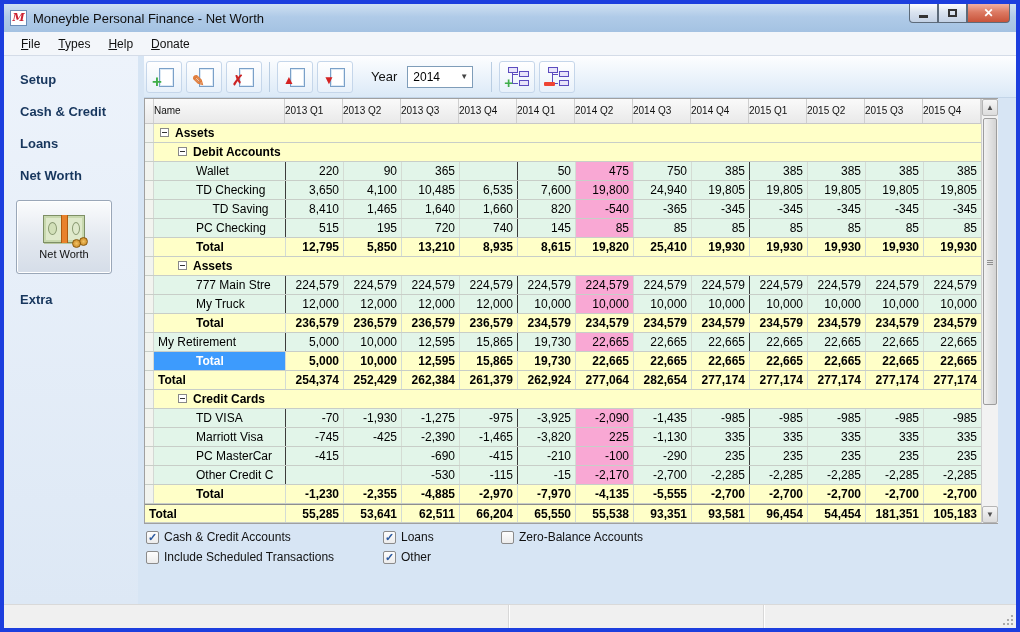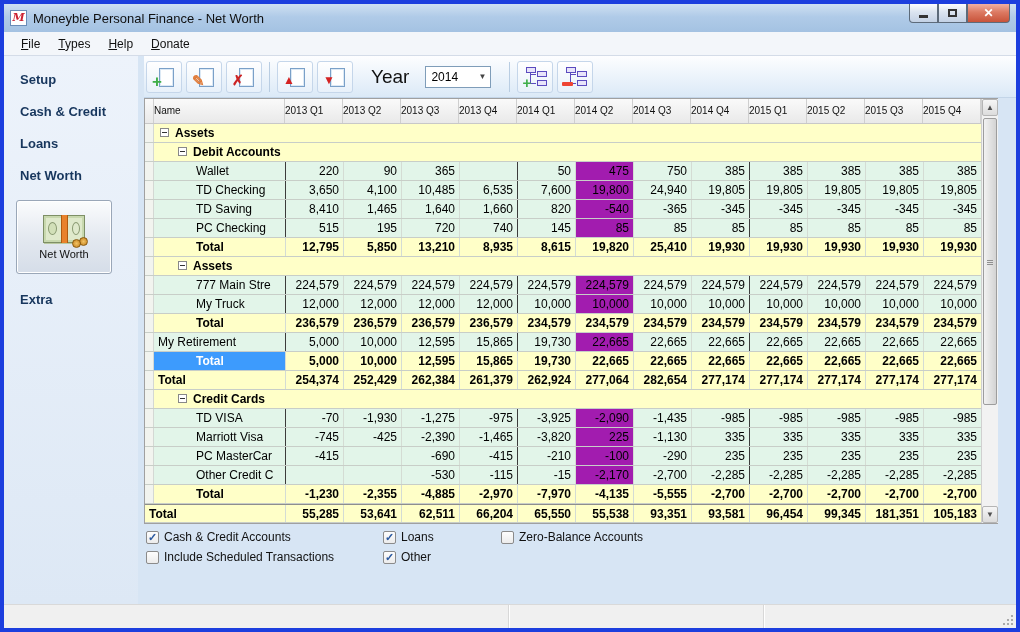--- a/index.html
+++ b/index.html
@@ -54,21 +54,21 @@
          position:relative; display:flex; align-items:center; justify-content:center; }
   .doc{ width:15px; height:19px; background:#fff; border:1px solid #7aa0c8; position:absolute; right:7px; top:6px;
         box-shadow:inset 0 0 0 1px #dce9f5; }
   .ovr{ position:absolute; left:5px; bottom:2px; font-weight:900; line-height:1; }
   .ovr.add{ color:#3fae49; font-size:17px; }
   .ovr.edit{ color:#e07b39; font-size:15px; bottom:4px; }
   .ovr.del{ color:#cc2222; font-size:14px; bottom:5px; }
   .ovr.imp{ color:#d42222; font-size:12px; bottom:6px; }
   .ovr.exp{ color:#d42222; font-size:12px; bottom:6px; }
   .tsep{ width:1px; height:30px; background:#b9cde2; margin:0 3px; }
-  .yearlbl{ font-size:19px; color:#111; margin:0 12px 0 14px; }
+  .yearlbl{ font-size:13px; color:#111; margin:0 6px 0 14px; }
   .combo{ width:66px; height:22px; background:#fff; border:1px solid #7f9db9; display:flex; align-items:center; position:relative; }
   .combo .val{ font-size:12px; padding-left:5px; flex:1; }
   .combo .drop{ width:16px; height:20px; display:flex; align-items:center; justify-content:center; font-size:8px; color:#444; }
   .treebtn{ width:36px; height:32px; border:1px solid #c5d6ea; border-radius:3px; background:linear-gradient(#ffffff,#e8f1fa); position:relative; }
   .trect{ position:absolute; width:10px; height:6px; border:1px solid #5b4bbf; background:#e8e4fa; }
   .tr1{ left:8px; top:5px; } .tr2{ right:5px; top:9px; } .tr3{ right:5px; top:18px; }
   .tline{ position:absolute; left:12px; top:11px; width:1px; height:10px; background:#5b4bbf; }
   .tline2{ position:absolute; left:12px; top:12px; width:6px; height:1px; background:#5b4bbf; }
   .tline3{ position:absolute; left:12px; top:21px; width:6px; height:1px; background:#5b4bbf; }
   .tplus{ position:absolute; left:4px; bottom:2px; color:#3fae49; font-size:15px; font-weight:900; line-height:1; }
@@ -85,21 +85,21 @@
   .strip{ width:9px; background:#f2f4ef; border-right:1px solid #d4d8d4; flex-shrink:0; }
   .ncell{ width:131px; padding-left:4px; white-space:nowrap; overflow:hidden; flex-shrink:0; position:relative; }
   .vcell{ width:58px; text-align:right; padding-right:4px; border-left:1px solid #d4dcd4; white-space:nowrap; overflow:hidden; flex-shrink:0; }
   .span-cell{ flex:1; white-space:nowrap; overflow:hidden; position:relative; }
   .yellow{ background:#ffffc8; } .green{ background:#e2f5e9; }
   .bold{ font-weight:bold; }
   .box{ display:inline-block; width:9px; height:9px; border:1px solid #888; background:#fff; position:relative; vertical-align:middle; margin-right:6px; margin-top:-2px; }
   .box::after{ content:""; position:absolute; left:1px; top:3px; width:5px; height:1px; background:#333; }
   .ind1{ padding-left:6px; } .ind2{ padding-left:24px; }
   .dt .vcell.dark{ border-left:1px solid #3c3c3c; }
-  .hl{ background:#a21caf; }
+  .hl{ background:#f9a8d4; }
   .sel{ background:#3d9bfd; color:#fff; font-weight:bold; }
   .gt .ncell{ width:140px; }
   .gt{ border-top:1px solid #8e8e8e; }
 
   
   .vscroll{ width:17px; background:#f2f2f2; border-left:1px solid #d0d0d0; display:flex; flex-direction:column; }
   .sbtn{ height:17px; background:linear-gradient(#f6f6f6,#dcdcdc); border:1px solid #b5b5b5; border-radius:2px;
          font-size:8px; color:#505050; text-align:center; line-height:15px; }
   .strack{ flex:1; position:relative; margin:1px 0; }
   .sthumb{ position:absolute; top:1px; left:1px; right:1px; height:74%; background:linear-gradient(90deg,#f2f2f2,#d3d3d3);
@@ -272,21 +272,21 @@
               <div class="vcell green hl">19,800</div>
               <div class="vcell green ">24,940</div>
               <div class="vcell green ">19,805</div>
               <div class="vcell green dark">19,805</div>
               <div class="vcell green ">19,805</div>
               <div class="vcell green ">19,805</div>
               <div class="vcell green ">19,805</div>
             </div>
             <div class="trow dt">
               <div class="strip"></div>
-              <div class="ncell green " style="padding-left: 42px;">TD Saving</div>
+              <div class="ncell green " style="padding-left: 42px; text-align: center;">TD Saving</div>
               <div class="vcell green dark">8,410</div>
               <div class="vcell green ">1,465</div>
               <div class="vcell green ">1,640</div>
               <div class="vcell green ">1,660</div>
               <div class="vcell green dark">820</div>
               <div class="vcell green hl">-540</div>
               <div class="vcell green ">-365</div>
               <div class="vcell green ">-345</div>
               <div class="vcell green dark">-345</div>
               <div class="vcell green ">-345</div>
@@ -513,21 +513,21 @@
               <div class="ncell yellow bold ">Total</div>
               <div class="vcell yellow bold ">55,285</div>
               <div class="vcell yellow bold ">53,641</div>
               <div class="vcell yellow bold ">62,511</div>
               <div class="vcell yellow bold ">66,204</div>
               <div class="vcell yellow bold ">65,550</div>
               <div class="vcell yellow bold ">55,538</div>
               <div class="vcell yellow bold ">93,351</div>
               <div class="vcell yellow bold ">93,581</div>
               <div class="vcell yellow bold ">96,454</div>
-              <div class="vcell yellow bold ">99,345</div>
+              <div class="vcell yellow bold ">54,454</div>
               <div class="vcell yellow bold ">181,351</div>
               <div class="vcell yellow bold ">105,183</div>
             </div>
           </div>
         <div class="vscroll">
           <div class="sbtn">▲</div>
           <div class="strack">
             <div class="sthumb">
                 <div class="sgrip"></div>
               </div>

